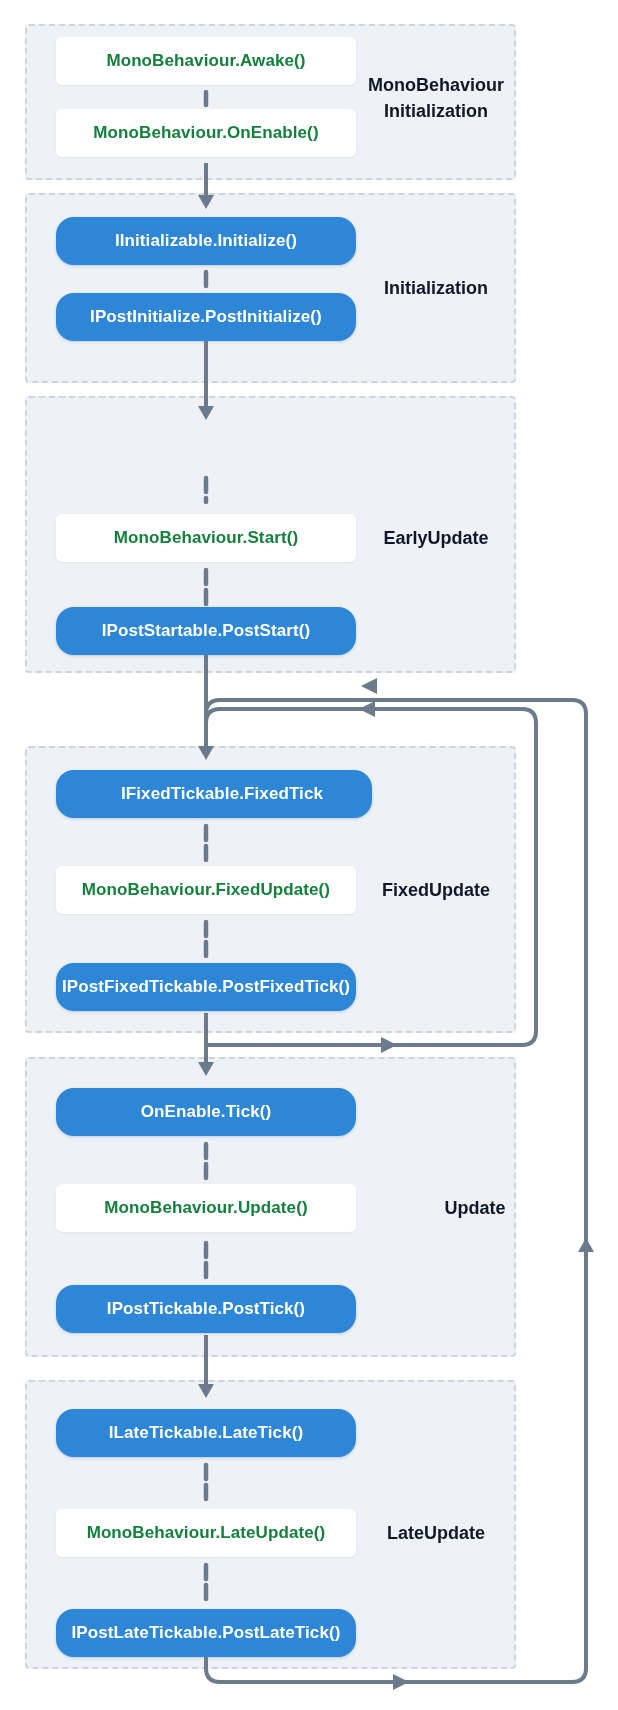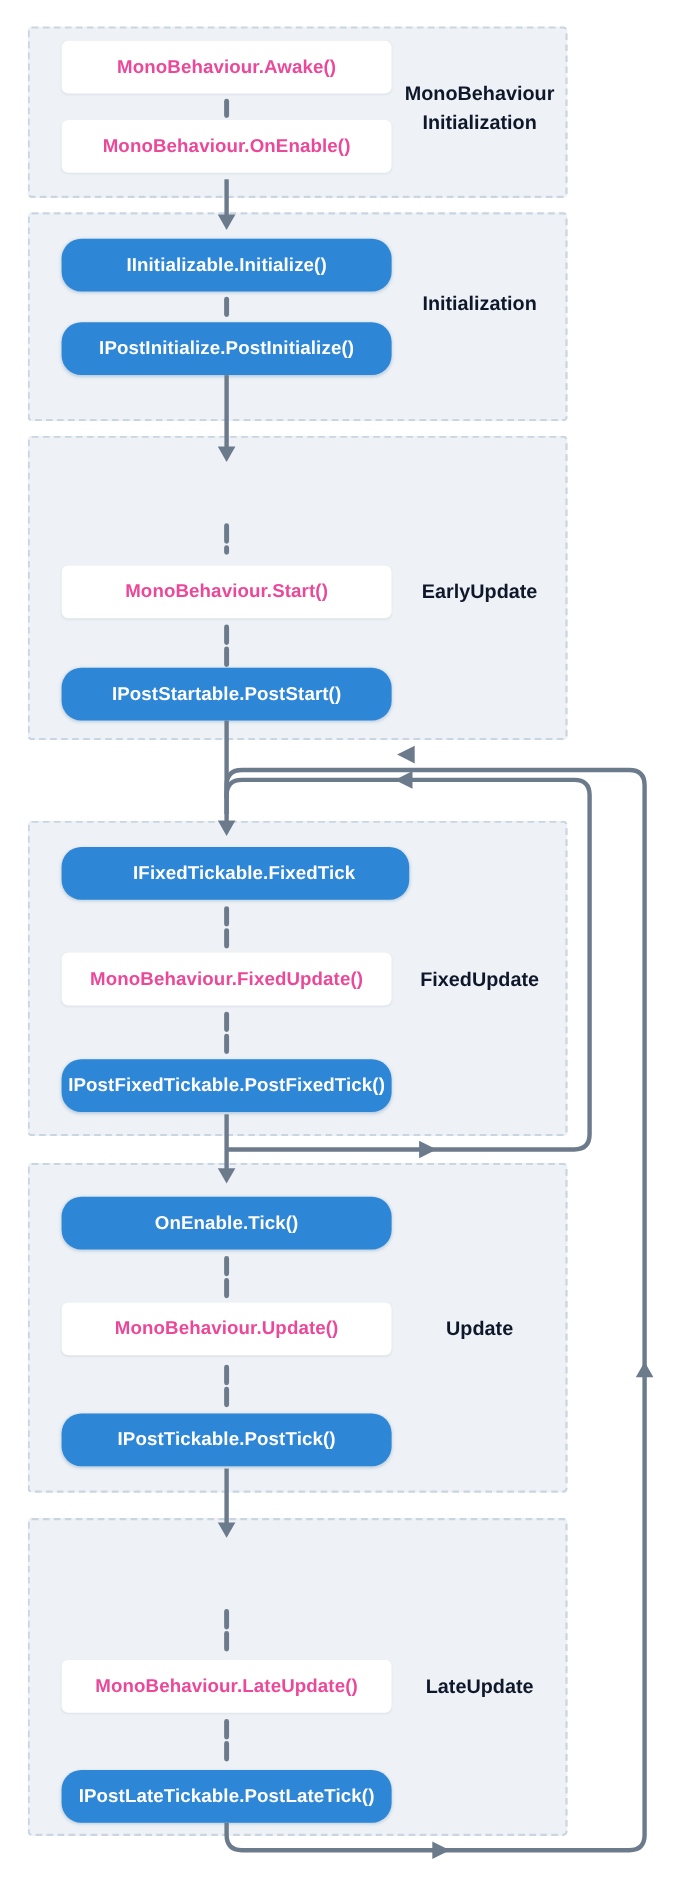--- a/index.html
+++ b/index.html
@@ -17,21 +17,21 @@
   .s3{top:396px;height:277px;}
   .s4{top:746px;height:287px;}
   .s5{top:1057px;height:300px;}
   .s6{top:1380px;height:289px;}
   .node{
     position:absolute;left:56px;width:300px;height:48px;
     border-radius:6px;display:flex;align-items:center;justify-content:center;
     font-size:17px;font-weight:700;letter-spacing:.1px;white-space:nowrap;
     z-index:2;
   }
-  .node.white{background:#ffffff;color:#ec4899;box-shadow:0 1px 2px rgba(40,60,80,.08);}
+  .node.white{background:#ffffff;color:#15803d;box-shadow:0 1px 2px rgba(40,60,80,.08);}
   .node.blue{background:#2E86D6;color:#ffffff;box-shadow:0 1px 3px rgba(30,90,150,.25);border-radius:18px;}
   .slabel{
     position:absolute;left:356px;width:160px;text-align:center;
     font-size:18px;line-height:26px;font-weight:700;color:#0f172a;z-index:2;
   }
   .wires{position:absolute;top:0;left:0;z-index:5;pointer-events:none;}
   .wires .solid{stroke:#6C7B8B;stroke-width:4;fill:none;}
   .wires .dashd{stroke:#6C7B8B;stroke-width:4.5;fill:none;stroke-dasharray:14 6;stroke-linecap:round;}
   .wires .single{stroke:#6C7B8B;stroke-width:4.5;fill:none;stroke-linecap:round;}
   .wires .head{fill:#6C7B8B;stroke:none;}
@@ -42,43 +42,44 @@
 <div class="canvas">
 
   <div class="section s1"></div>
   <div class="section s2"></div>
   <div class="section s3"></div>
   <div class="section s4"></div>
   <div class="section s5"></div>
   <div class="section s6"></div>
 
   <div class="slabel" style="top:72px;">MonoBehaviour Initialization</div>
-  <div class="slabel" style="top:263px;">Initialization</div>
+  <div class="slabel" style="top:275px;">Initialization</div>
   <div class="slabel" style="top:525px;">EarlyUpdate</div>
   <div class="slabel" style="top:877px;">FixedUpdate</div>
-  <div class="slabel" style="top:1195px;">Update</div>
+  <div class="slabel" style="top:1195px;padding-left:39px;">Update</div>
   <div class="slabel" style="top:1520px;">LateUpdate</div>
 
   <div class="node white" style="top:37px;">MonoBehaviour.Awake()</div>
   <div class="node white" style="top:109px;">MonoBehaviour.OnEnable()</div>
 
   <div class="node blue" style="top:217px;">IInitializable.Initialize()</div>
   <div class="node blue" style="top:293px;">IPostInitialize.PostInitialize()</div>
 
   <div class="node white" style="top:514px;">MonoBehaviour.Start()</div>
   <div class="node blue" style="top:607px;">IPostStartable.PostStart()</div>
 
   <div class="node blue" style="top:770px;padding-left:16px;">IFixedTickable.FixedTick</div>
   <div class="node white" style="top:866px;">MonoBehaviour.FixedUpdate()</div>
   <div class="node blue" style="top:963px;">IPostFixedTickable.PostFixedTick()</div>
 
   <div class="node blue" style="top:1088px;">OnEnable.Tick()</div>
   <div class="node white" style="top:1184px;">MonoBehaviour.Update()</div>
   <div class="node blue" style="top:1285px;">IPostTickable.PostTick()</div>
 
+  <div class="node blue" style="top:1409px;">ILateTickable.LateTick()</div>
   <div class="node white" style="top:1509px;">MonoBehaviour.LateUpdate()</div>
   <div class="node blue" style="top:1609px;">IPostLateTickable.PostLateTick()</div>
 
   <svg class="wires" width="618" height="1710" viewBox="0 0 618 1710">
 
     <g>
       <path class="single" d="M206 92 V105"></path>
       <path class="dashd" d="M206 272 V292"></path>
       <path class="dashd" d="M206 478 V502"></path>
       <path class="dashd" d="M206 570 V604"></path>

